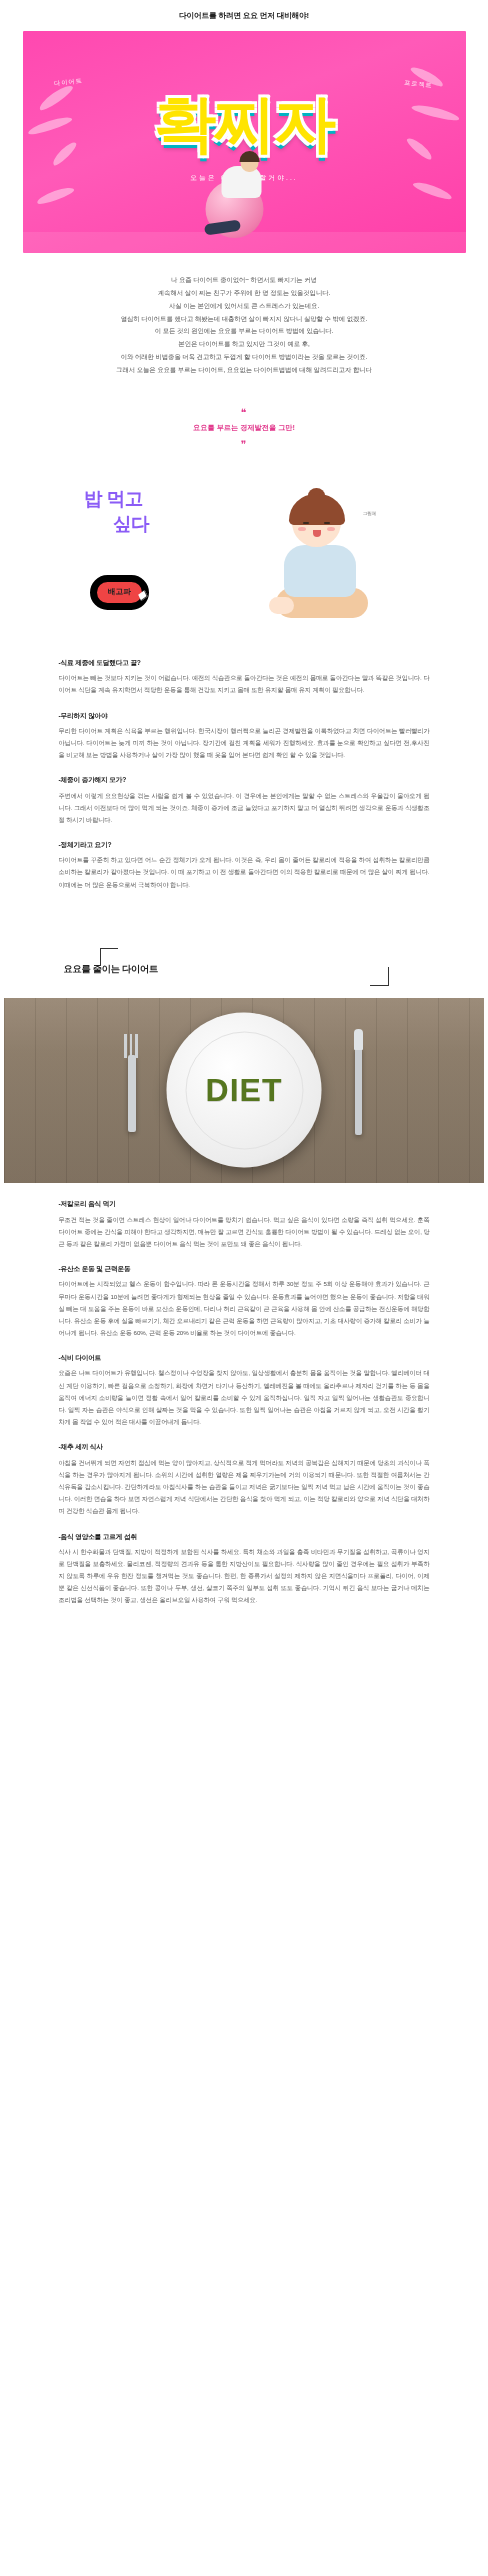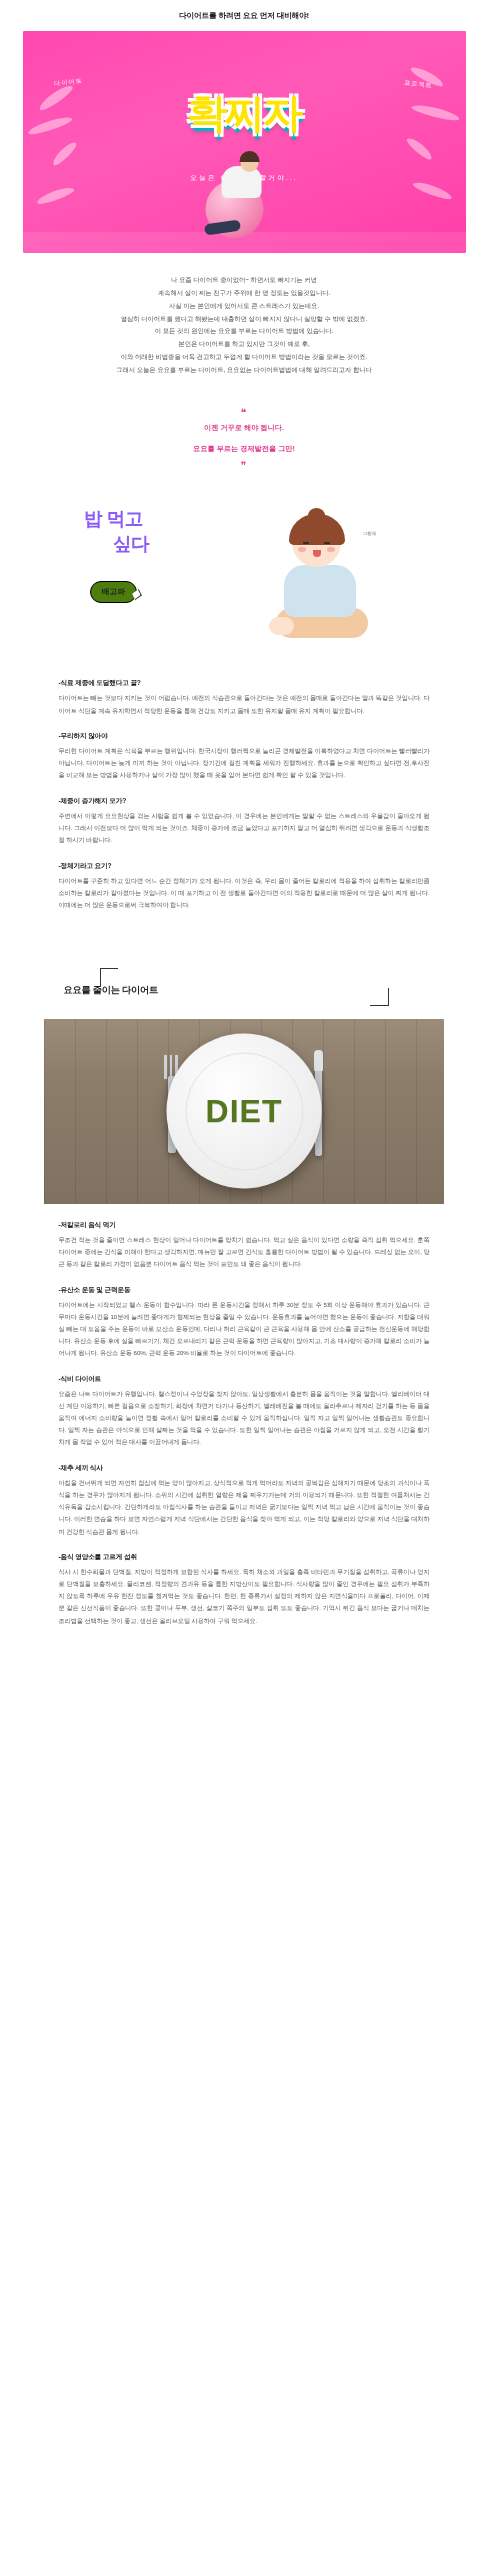--- a/index.html
+++ b/index.html
@@ -73,21 +73,21 @@
     letter-spacing: 1px;
     transform: rotate(6deg);
     opacity: .95;
   }
   .hero-title {
     position: absolute;
     left: 0;
     right: 0;
     top: 62px;
     text-align: center;
-    font-size: 40px;
+    font-size: 62px;
     font-weight: bold;
     letter-spacing: -2.1px;
     color: #ffe400;
     text-shadow:
       -2.6px -2.6px 0 #fff, 2.6px -2.6px 0 #fff, -2.6px 2.6px 0 #fff, 2.6px 2.6px 0 #fff,
       0 6.2px 0 #00b3c4, 0 7.2px 4.1px rgba(0,0,0,.2);
     line-height: 1;
   }
   .hero-sub {
     position: absolute;
@@ -197,27 +197,27 @@
     top: 10.3px;
     font-size: 18.5px;
     font-weight: bold;
     color: #8b5cf6;
     line-height: 1.35;
     letter-spacing: -0.5px;
   }
   .bubble {
     position: absolute;
     left: 26px;
-    top: 84px;
-    border: 1px solid #000000;
+    top: 99px;
+    border: 7px solid #000000;
     border-radius: 20.6px;
     padding: 5.2px 11.3px;
     font-size: 7.7px;
     font-weight: bold;
-    background: #4d7c0f;
+    background: #ef4444;
     color: #222;
   }
   .bubble:after {
     content: "";
     position: absolute;
     right: -5.2px;
     top: 9.3px;
     width: 7.2px;
     height: 6.2px;
     background: #fff;
@@ -284,21 +284,21 @@
   }
   .sec-head h2 {
     margin: 0;
     font-size: 9.3px;
     font-weight: bold;
     color: #222;
     letter-spacing: -0.3px;
   }
 
   .diet-photo {
-    width: 400px;
+    width: 480px;
     height: 185px;
     margin: 12.4px auto 0 auto;
     background: linear-gradient(180deg, #9a8a77 0%, #8b7b68 30%, #7d6e5d 100%);
     position: relative;
     overflow: hidden;
   }
   .wood-lines {
     position: absolute; inset: 0;
     background: repeating-linear-gradient(90deg, rgba(0,0,0,0.08) 0 1px, rgba(255,255,255,0.02) 1px 31px);
   }
@@ -416,21 +416,20 @@
     <div>사실 이는 본인에게 있어서도 큰 스트레스가 있는데요.</div>
     <div>열심히 다이어트를 했다고 해봤는데 대충하면 살이 빠지지 않다니 실망할 수 밖에 없겠죠.</div>
     <div>이 모든 것의 원인에는 요요를 부르는 다이어트 방법에 있습니다.</div>
     <div>본인은 다이어트를 하고 있지만 그것이 예로 후,</div>
     <div>이와 어래한 비법중을 더욱 견고하고 두껍게 할 다이어트 방법이라는 것을 모르는 것이죠.</div>
     <div>그래서 오늘은 요요를 부르는 다이어트, 요요없는 다이어트법법에 대해 알려드리고자 합니다</div>
   </div>
 
   <div class="quote-wrap">
     <div class="quote-mark">❝</div>
-    <div class="quote-text">이젠 거꾸로 해야 됩니다.</div>
     <div class="quote-text">요요를 부르는 경제발전을 그만!</div>
     <div class="quote-mark">❞</div>
   </div>
 
   <div class="illus-section">
     <div class="illus-title">
       <span>밥 먹고</span><br>
       <span style="padding-left:29px;">싶다</span>
     </div>
     <div class="bubble">배고파</div>

